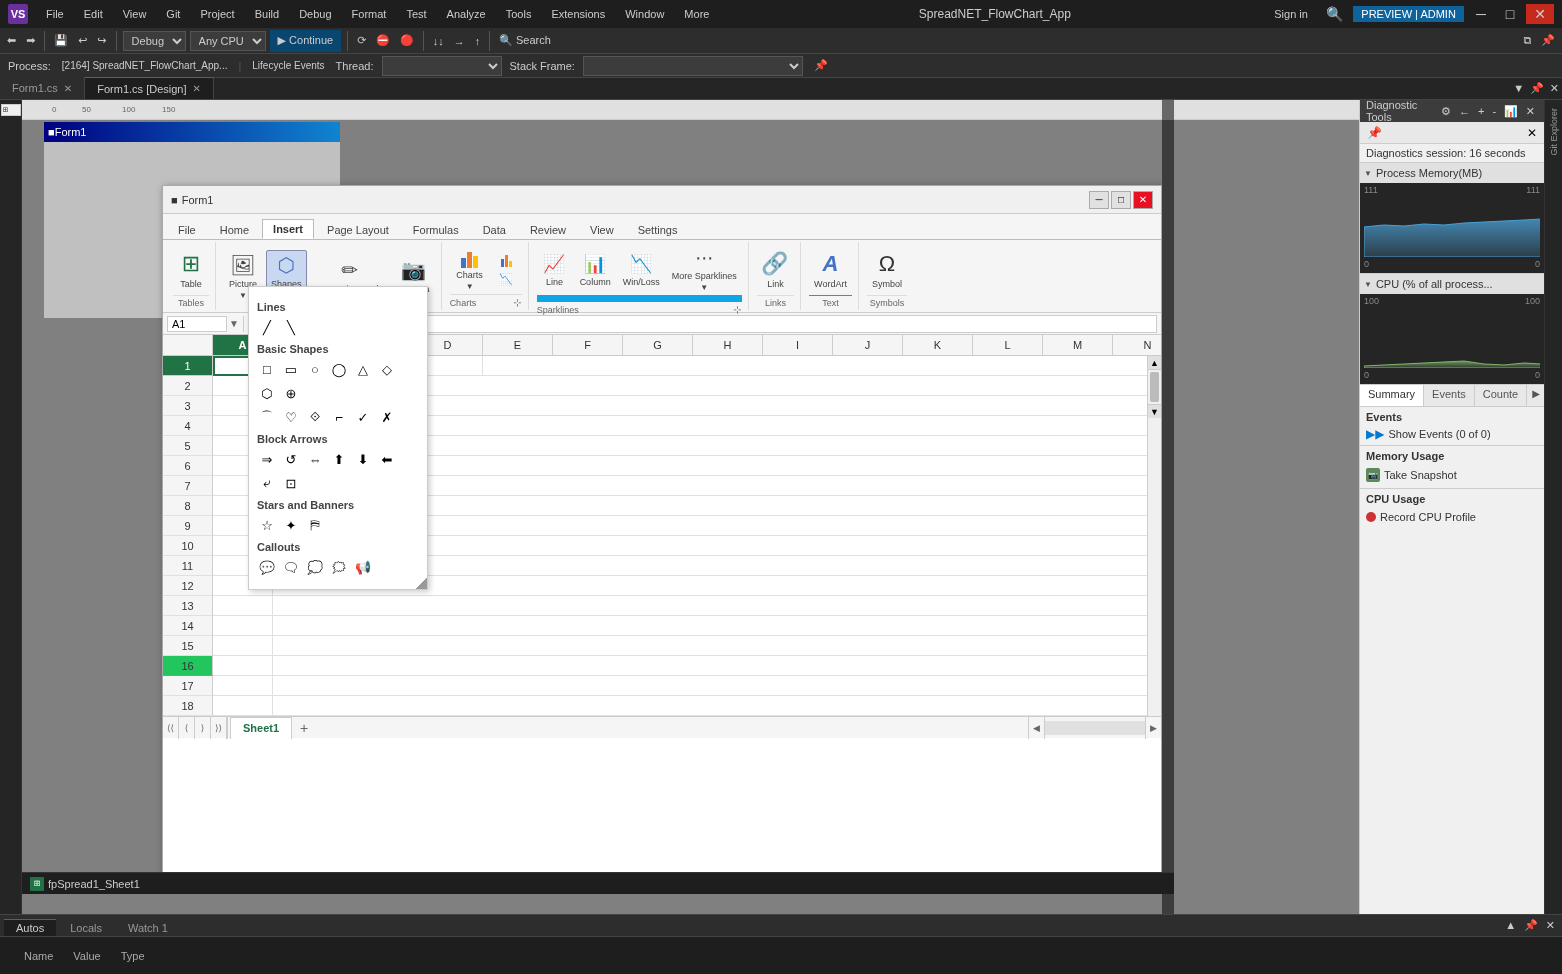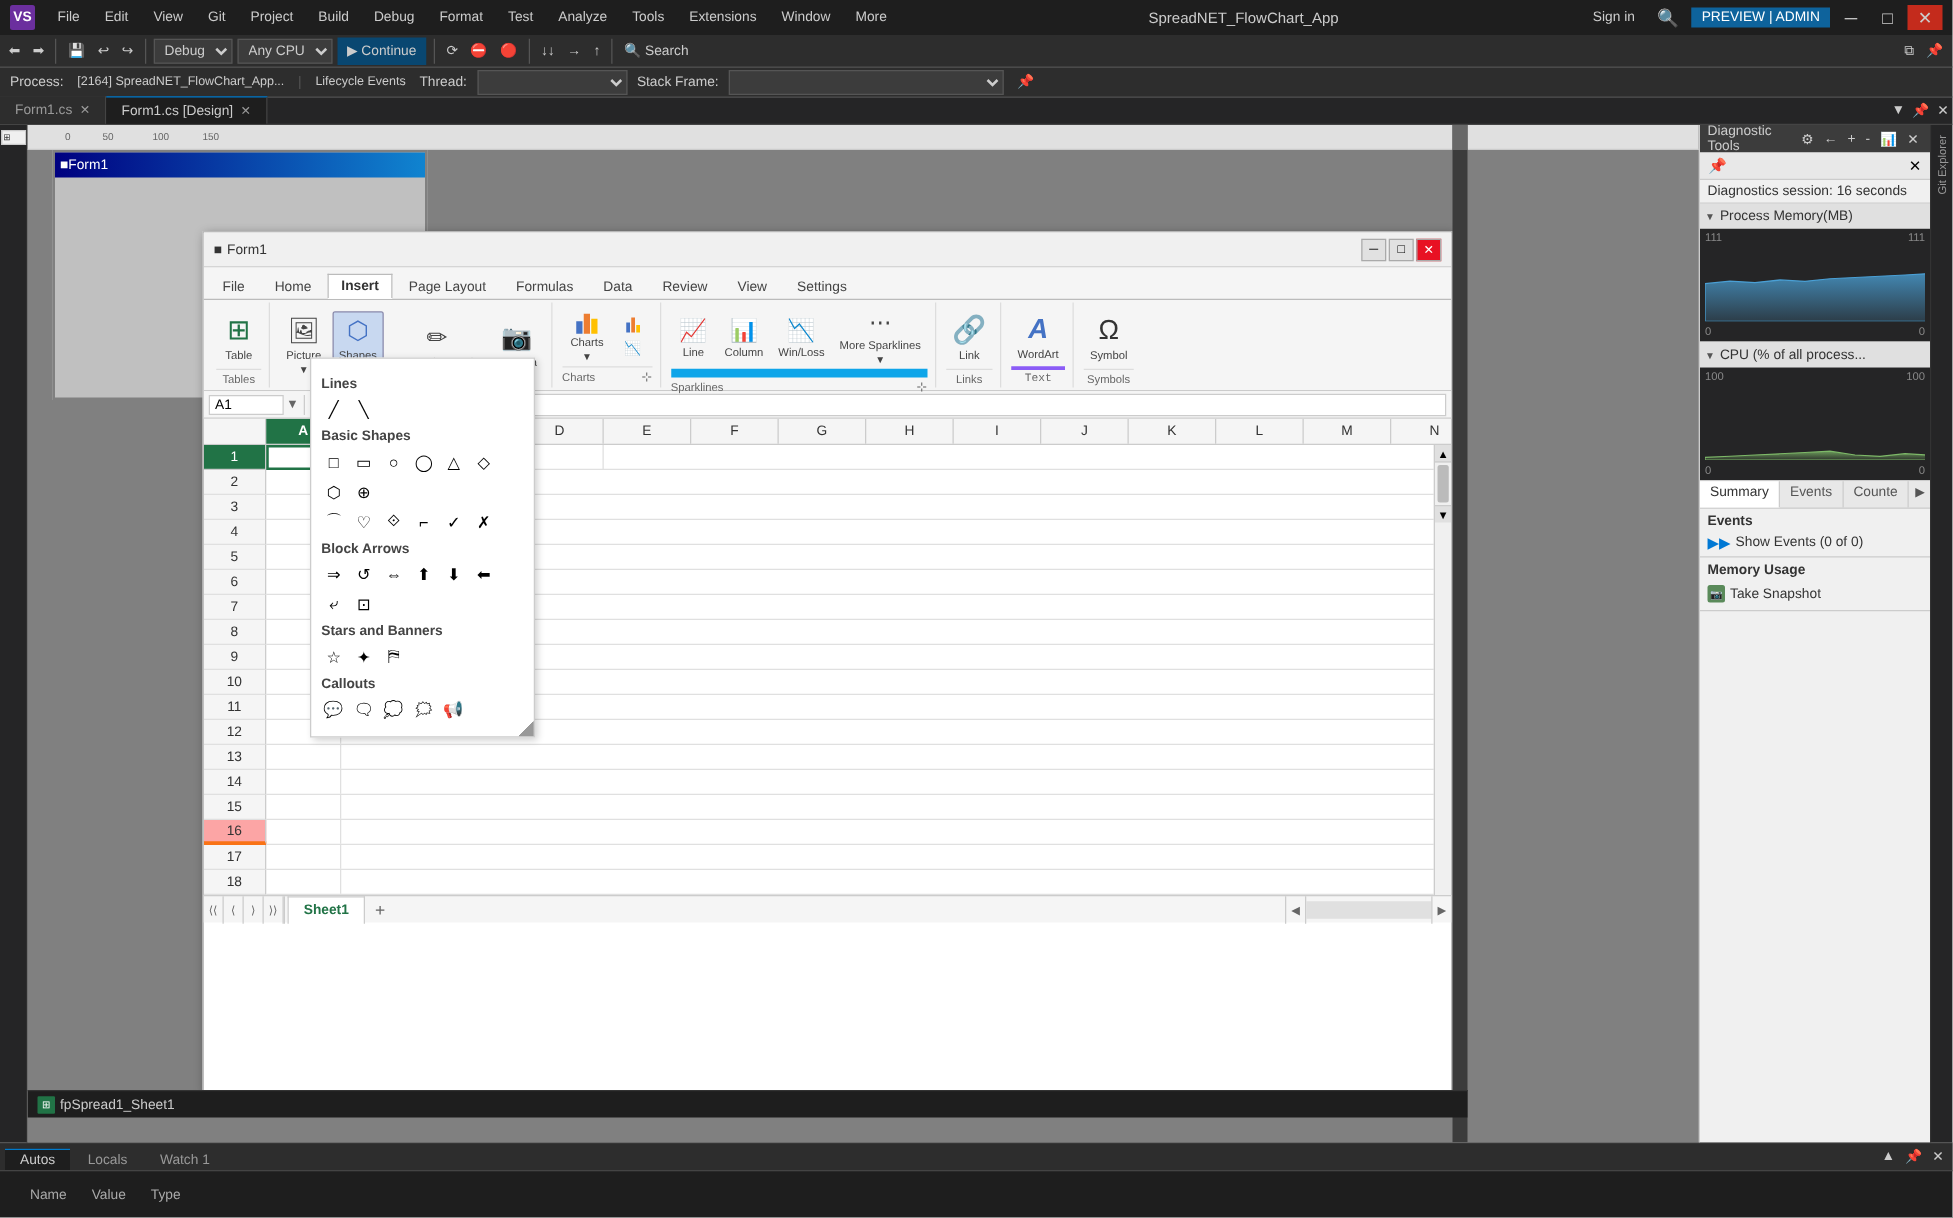--- a/index.html
+++ b/index.html
@@ -494,21 +494,21 @@
               <div style="font-size:9px;color:#666;border-top:1px solid #ddd;padding-top:2px;width:100%;text-align:center;">Links</div>
             </div>
 
             <div style="display:flex;flex-direction:column;align-items:center;padding:2px 6px;border-right:1px solid #ddd;">
               <div style="flex:1;display:flex;align-items:center;">
                 <div class="ribbon-btn">
                   <span style="font-size:22px;color:#4472c4;font-style:italic;font-weight:bold;">A</span>
                   <span style="font-size:9px;">WordArt</span>
                 </div>
               </div>
-              <div style="font-size:9px;color:#666;border-top:3px solid #8b5cf6;padding-top:2px;width:100%;text-align:center;font-family:Liberation Mono, monospace;">Text</div>
+              <div style="font-size:9px;color:#666;border-top:1px solid #8b5cf6;padding-top:2px;width:100%;text-align:center;">Text</div>
             </div>
 
             <div style="display:flex;flex-direction:column;align-items:center;padding:2px 6px;">
               <div style="flex:1;display:flex;align-items:center;">
                 <div class="ribbon-btn">
                   <span style="font-size:22px;color:#333;">Ω</span>
                   <span style="font-size:9px;">Symbol</span>
                 </div>
               </div>
               <div style="font-size:9px;color:#666;border-top:1px solid #ddd;padding-top:2px;width:100%;text-align:center;">Symbols</div>
@@ -559,21 +559,21 @@
                 <div style="height:20px;display:flex;align-items:center;justify-content:center;font-size:11px;color:#333;background:#f5f5f5;border-right:1px solid #ccc;border-bottom:1px solid #e0e0e0;">6</div>
                 <div style="height:20px;display:flex;align-items:center;justify-content:center;font-size:11px;color:#333;background:#f5f5f5;border-right:1px solid #ccc;border-bottom:1px solid #e0e0e0;">7</div>
                 <div style="height:20px;display:flex;align-items:center;justify-content:center;font-size:11px;color:#333;background:#f5f5f5;border-right:1px solid #ccc;border-bottom:1px solid #e0e0e0;">8</div>
                 <div style="height:20px;display:flex;align-items:center;justify-content:center;font-size:11px;color:#333;background:#f5f5f5;border-right:1px solid #ccc;border-bottom:1px solid #e0e0e0;">9</div>
                 <div style="height:20px;display:flex;align-items:center;justify-content:center;font-size:11px;color:#333;background:#f5f5f5;border-right:1px solid #ccc;border-bottom:1px solid #e0e0e0;">10</div>
                 <div style="height:20px;display:flex;align-items:center;justify-content:center;font-size:11px;color:#333;background:#f5f5f5;border-right:1px solid #ccc;border-bottom:1px solid #e0e0e0;">11</div>
                 <div style="height:20px;display:flex;align-items:center;justify-content:center;font-size:11px;color:#333;background:#f5f5f5;border-right:1px solid #ccc;border-bottom:1px solid #e0e0e0;">12</div>
                 <div style="height:20px;display:flex;align-items:center;justify-content:center;font-size:11px;color:#333;background:#f5f5f5;border-right:1px solid #ccc;border-bottom:1px solid #e0e0e0;">13</div>
                 <div style="height:20px;display:flex;align-items:center;justify-content:center;font-size:11px;color:#333;background:#f5f5f5;border-right:1px solid #ccc;border-bottom:1px solid #e0e0e0;">14</div>
                 <div style="height:20px;display:flex;align-items:center;justify-content:center;font-size:11px;color:#333;background:#f5f5f5;border-right:1px solid #ccc;border-bottom:1px solid #e0e0e0;">15</div>
-                <div style="height:20px;display:flex;align-items:center;justify-content:center;font-size:11px;color:#333;background:#fca5a5;border-right:1px solid #ccc;border-bottom:3px solid #f97316;">16</div>
+                <div style="height:20px;display:flex;align-items:center;justify-content:center;font-size:11px;color:#333;background:#22c55e;border-right:1px solid #ccc;border-bottom:1px solid #f97316;">16</div>
                 <div style="height:20px;display:flex;align-items:center;justify-content:center;font-size:11px;color:#333;background:#f5f5f5;border-right:1px solid #ccc;border-bottom:1px solid #e0e0e0;">17</div>
                 <div style="height:20px;display:flex;align-items:center;justify-content:center;font-size:11px;color:#333;background:#f5f5f5;border-right:1px solid #ccc;border-bottom:1px solid #e0e0e0;">18</div>
               </div>
 
               <div style="flex:1;">
 
                 <div style="height:20px;display:flex;border-bottom:1px solid #e0e0e0;">
                   <div style="width:60px;height:20px;border-right:1px solid #e0e0e0;border:2px solid #217346;flex-shrink:0;"></div>
                   <div style="width:70px;height:20px;border-right:1px solid #e0e0e0;flex-shrink:0;"></div>
                   <div style="width:70px;height:20px;border-right:1px solid #e0e0e0;flex-shrink:0;"></div>
@@ -845,20 +845,27 @@
       </div>
 
       <div class="diag-memory-section">
         <div class="diag-memory-header">Memory Usage</div>
         <div class="diag-snapshot-btn">
           <div class="diag-snapshot-icon">📷</div>
           <span>Take Snapshot</span>
         </div>
       </div>
 
+      <div class="diag-cpu-section">
+        <div class="diag-cpu-header">CPU Usage</div>
+        <div class="diag-record-btn">
+          <div class="diag-record-icon"></div>
+          <span>Record CPU Profile</span>
+        </div>
+      </div>
     </div>
 
     <div style="width:18px;background:#252526;border-left:1px solid #333;display:flex;flex-direction:column;align-items:center;padding:4px 0;overflow:hidden;">
       <span style="font-size:9px;color:#999;cursor:pointer;writing-mode:vertical-rl;transform:rotate(180deg);padding:4px 0;white-space:nowrap;">Git Explorer</span>
     </div>
   </div>
 
   <div class="bottom-panels" style="height:60px;">
     <div class="bottom-tabs">
       <div class="bottom-tab active">Autos</div>

